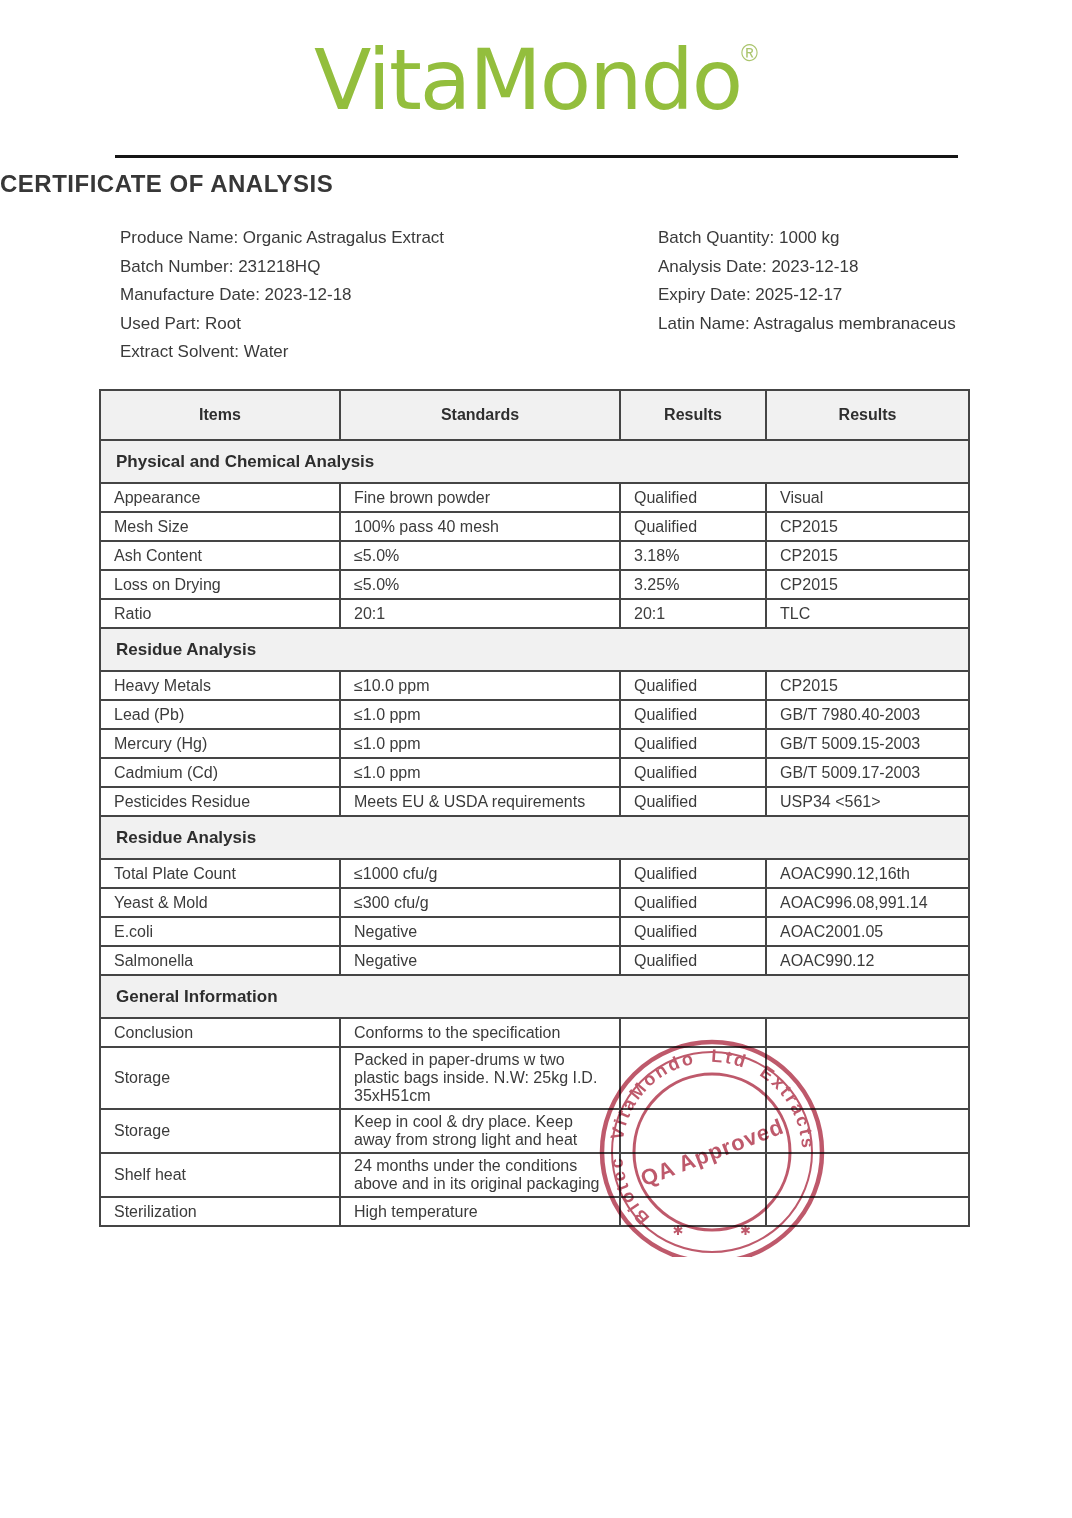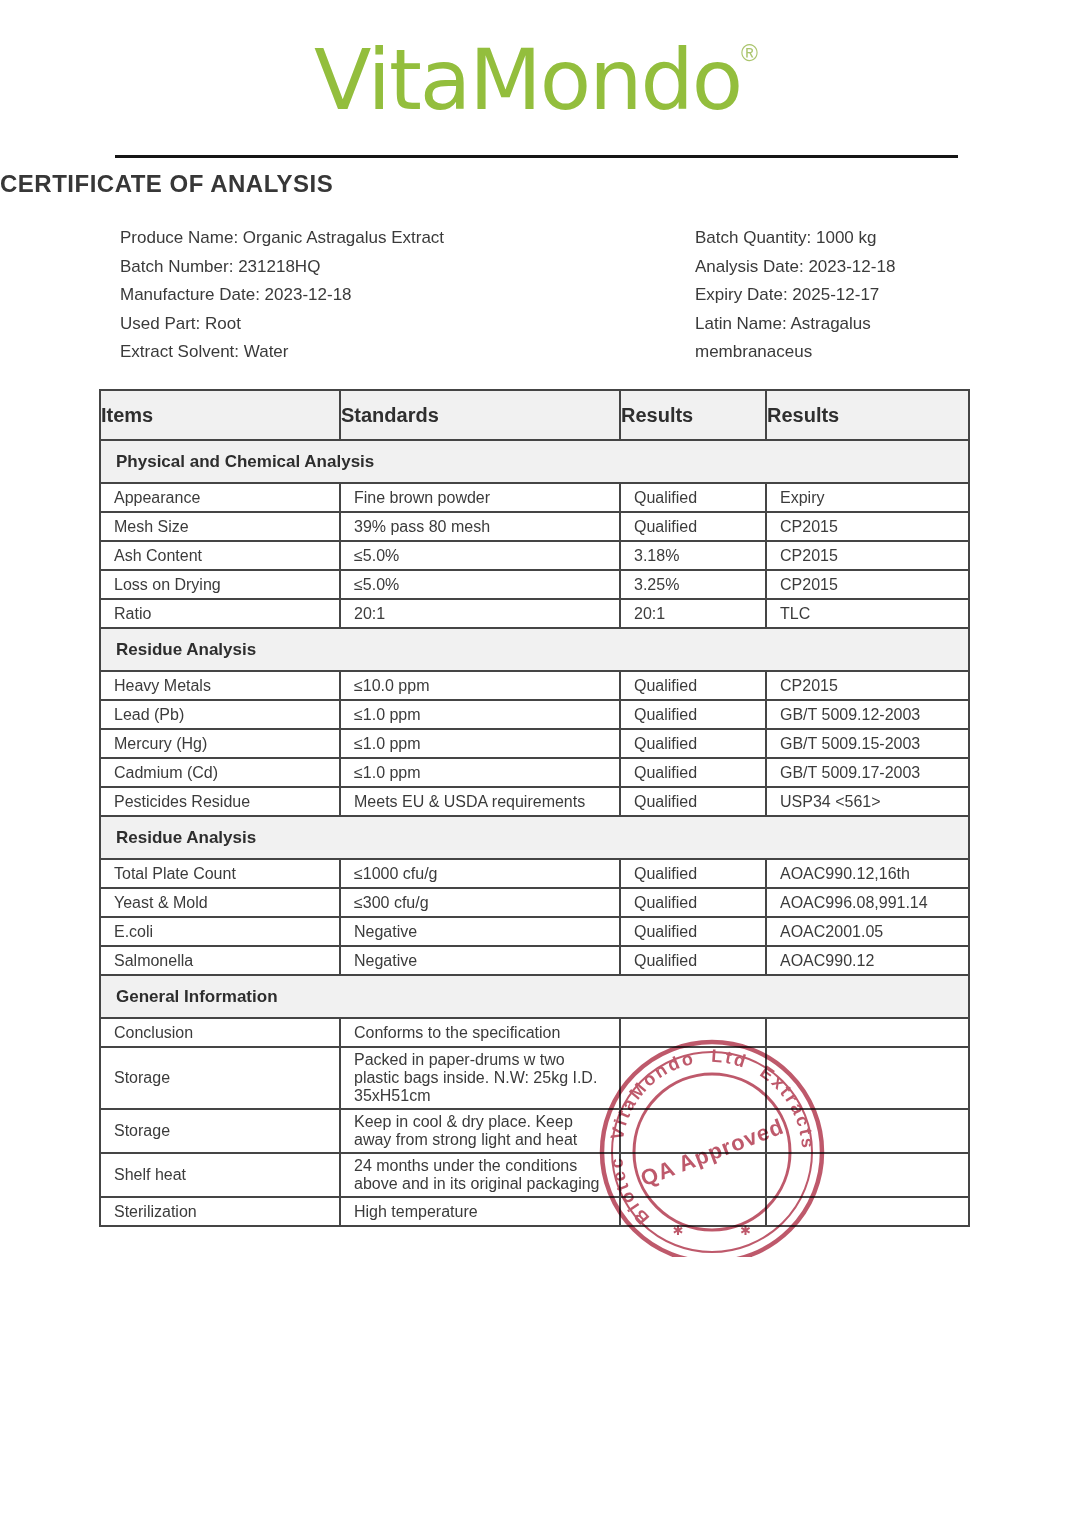--- a/index.html
+++ b/index.html
@@ -14,28 +14,28 @@
   .page{position:relative;width:1072px;height:1257px;background:#ffffff;overflow:hidden;margin:0 auto;}
 
   .logo-wrap{position:absolute;top:34px;left:0;width:100%;text-align:center;white-space:nowrap;}
   .logo-text{font-family:"DejaVu Sans",sans-serif;font-size:84px;line-height:1.1;letter-spacing:-2px;color:var(--accent-color);font-weight:400;}
   .reg-mark{display:inline-block;font-size:23px;color:#abc56e;vertical-align:top;line-height:1;margin-top:8px;}
 
   .divider{position:absolute;top:155px;left:115px;width:843px;height:3px;background:#161616;}
 
   .coa-title{position:absolute;top:170px;left:0;width:100%;font-size:24px;font-weight:bold;color:#373737;letter-spacing:.5px;}
 
-  .info-block{position:absolute;top:224px;left:120px;width:850px;display:flex;font-size:17px;color:#3a3a3a;gap:37px;}
+  .info-block{position:absolute;top:224px;left:120px;width:850px;display:flex;font-size:17px;color:#3a3a3a;}
   .info-col{line-height:28.5px;}
   .info-col.left{width:490px;}
   .info-col.right{flex:1;margin-left:48px;}
 
   table.coa{position:absolute;top:389px;left:99px;width:869px;border-collapse:collapse;table-layout:fixed;}
   table.coa th, table.coa td{border:2px solid var(--border-col);overflow:hidden;}
-  table.coa th{height:50px;background:var(--gray-bg);font-size:20px;font-weight:bold;color:#2f2f2f;text-align:left;}
+  table.coa th{height:50px;background:var(--gray-bg);font-size:16px;font-weight:bold;color:#2f2f2f;text-align:center;}
   table.coa td{font-size:16px;padding:3px 10px 3px 13px;height:29px;color:#3b3b3b;background:#fff;}
   table.coa tr.section td{height:43px;background:var(--gray-bg);font-size:17px;font-weight:bold;color:#2e2e2e;padding-left:15px;}
 
   .stamp{position:absolute;left:592px;top:1032px;width:240px;height:240px;opacity:.82;mix-blend-mode:multiply;}
   .stamp circle{fill:none;stroke:var(--stamp-color);}
   .stamp .ring-text{font-family:"Liberation Sans",sans-serif;font-size:18px;font-weight:bold;letter-spacing:2.5px;word-spacing:7px;fill:var(--stamp-color);}
   .stamp .star-glyph{font-size:13px;fill:var(--stamp-color);}
   .stamp .center-text{font-family:"Liberation Sans",sans-serif;font-size:22px;font-weight:bold;letter-spacing:1px;fill:var(--stamp-color);}
 </style>
 </head>
@@ -83,25 +83,25 @@
         </tr>
     </thead>
     <tbody id="coa-body">
         <tr class="section">
           <td colspan="4">Physical and Chemical Analysis</td>
         </tr>
         <tr>
           <td>Appearance</td>
           <td>Fine brown powder</td>
           <td>Qualified</td>
-          <td>Expiry</td>
+          <td>Visual</td>
         </tr>
         <tr>
           <td>Mesh Size</td>
-          <td>39% pass 80 mesh</td>
+          <td>100% pass 40 mesh</td>
           <td>Qualified</td>
           <td>CP2015</td>
         </tr>
         <tr>
           <td>Ash Content</td>
           <td>≤5.0%</td>
           <td>3.18%</td>
           <td>CP2015</td>
         </tr>
         <tr>
@@ -122,21 +122,21 @@
         <tr>
           <td>Heavy Metals</td>
           <td>≤10.0 ppm</td>
           <td>Qualified</td>
           <td>CP2015</td>
         </tr>
         <tr>
           <td>Lead (Pb)</td>
           <td>≤1.0 ppm</td>
           <td>Qualified</td>
-          <td>GB/T 5009.12-2003</td>
+          <td>GB/T 7980.40-2003</td>
         </tr>
         <tr>
           <td>Mercury (Hg)</td>
           <td>≤1.0 ppm</td>
           <td>Qualified</td>
           <td>GB/T 5009.15-2003</td>
         </tr>
         <tr>
           <td>Cadmium (Cd)</td>
           <td>≤1.0 ppm</td>

